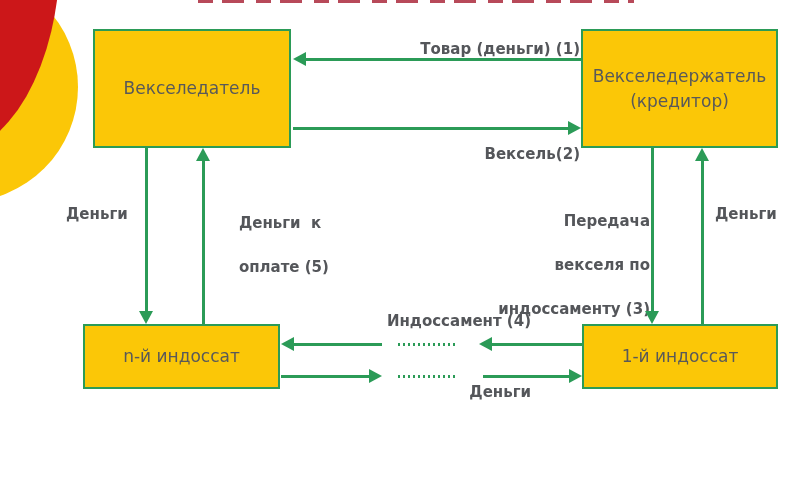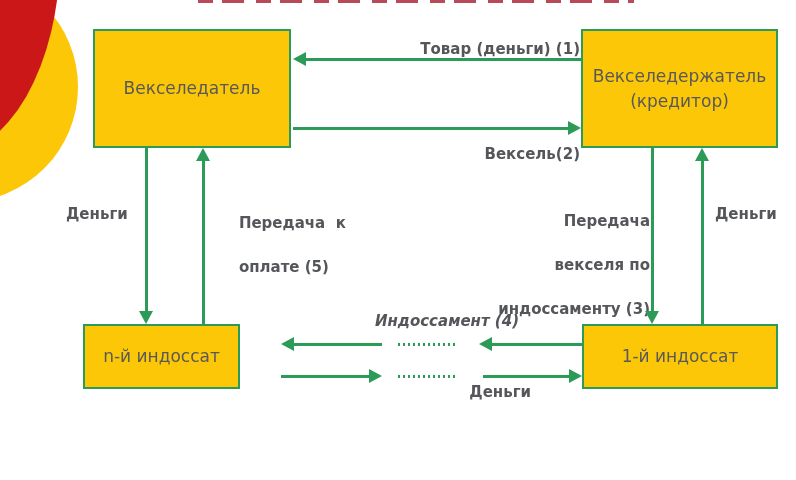--- a/index.html
+++ b/index.html
@@ -25,21 +25,21 @@
   }
   
   .box{
     position:absolute;box-sizing:border-box;background:var(--yellow);
     border:2px solid var(--green);color:var(--box-text);
     display:flex;flex-direction:column;align-items:center;justify-content:center;
     font-size:17px;line-height:25px;text-align:right;
   }
   #box-drawer{left:93px;top:29px;width:198px;height:119px;}
   #box-holder{left:581px;top:29px;width:197px;height:119px;}
-  #box-n-endorsee{left:83px;top:324px;width:157px;height:65px;}
+  #box-n-endorsee{left:83px;top:324px;width:197px;height:65px;}
   #box-first-endorsee{left:582px;top:324px;width:196px;height:65px;}
   
   .hline{position:absolute;height:3px;background:var(--green);}
   .vline{position:absolute;width:3px;background:var(--green);}
   .dotline{position:absolute;height:3px;
     background:repeating-linear-gradient(90deg,var(--green) 0 2px,transparent 2px 5px);}
   .ah{position:absolute;width:0;height:0;}
   .ah-left{border-top:7px solid transparent;border-bottom:7px solid transparent;border-right:13px solid var(--green);}
   .ah-right{border-top:7px solid transparent;border-bottom:7px solid transparent;border-left:13px solid var(--green);}
   .ah-up{border-left:7px solid transparent;border-right:7px solid transparent;border-bottom:13px solid var(--green);}
@@ -83,37 +83,37 @@
   <div class="hline" style="left:293px;top:127px;width:275px;"></div>
   <div class="ah ah-right" style="left:568px;top:121px;"></div>
 
   <div class="lbl" style="left:66px;top:203px;">Деньги</div>
   <div class="vline" style="left:145px;top:148px;height:164px;"></div>
   <div class="ah ah-down" style="left:139px;top:311px;"></div>
 
   <div class="ah ah-up" style="left:196px;top:148px;"></div>
   <div class="vline" style="left:202px;top:161px;height:163px;"></div>
   <div class="lbl" style="left:218px;top:190px;">
-    <span>Передача  к</span><br>
+    <span>Деньги  к</span><br>
     <span>оплате (5)</span>
   </div>
 
   <div class="lbl center" style="left:470px;top:188px;width:180px;">
     <span>Передача</span><br>
     <span>векселя по</span><br>
     <span>индоссаменту (3)</span>
   </div>
   <div class="vline" style="left:651px;top:148px;height:164px;"></div>
   <div class="ah ah-down" style="left:645px;top:311px;"></div>
 
   <div class="ah ah-up" style="left:695px;top:148px;"></div>
   <div class="vline" style="left:701px;top:161px;height:163px;"></div>
   <div class="lbl" style="left:715px;top:203px;">Деньги</div>
 
-  <div class="lbl center" style="left:319px;top:310px;width:200px;font-style:italic;">Индоссамент (4)</div>
+  <div class="lbl center" style="left:331px;top:310px;width:200px;">Индоссамент (4)</div>
   <div class="ah ah-left" style="left:281px;top:337px;"></div>
   <div class="hline" style="left:294px;top:343px;width:88px;"></div>
   <div class="dotline" style="left:398px;top:343px;width:60px;"></div>
   <div class="ah ah-left" style="left:479px;top:337px;"></div>
   <div class="hline" style="left:492px;top:343px;width:90px;"></div>
 
   <div class="hline" style="left:281px;top:375px;width:88px;"></div>
   <div class="ah ah-right" style="left:369px;top:369px;"></div>
   <div class="dotline" style="left:398px;top:375px;width:60px;"></div>
   <div class="hline" style="left:483px;top:375px;width:86px;"></div>

